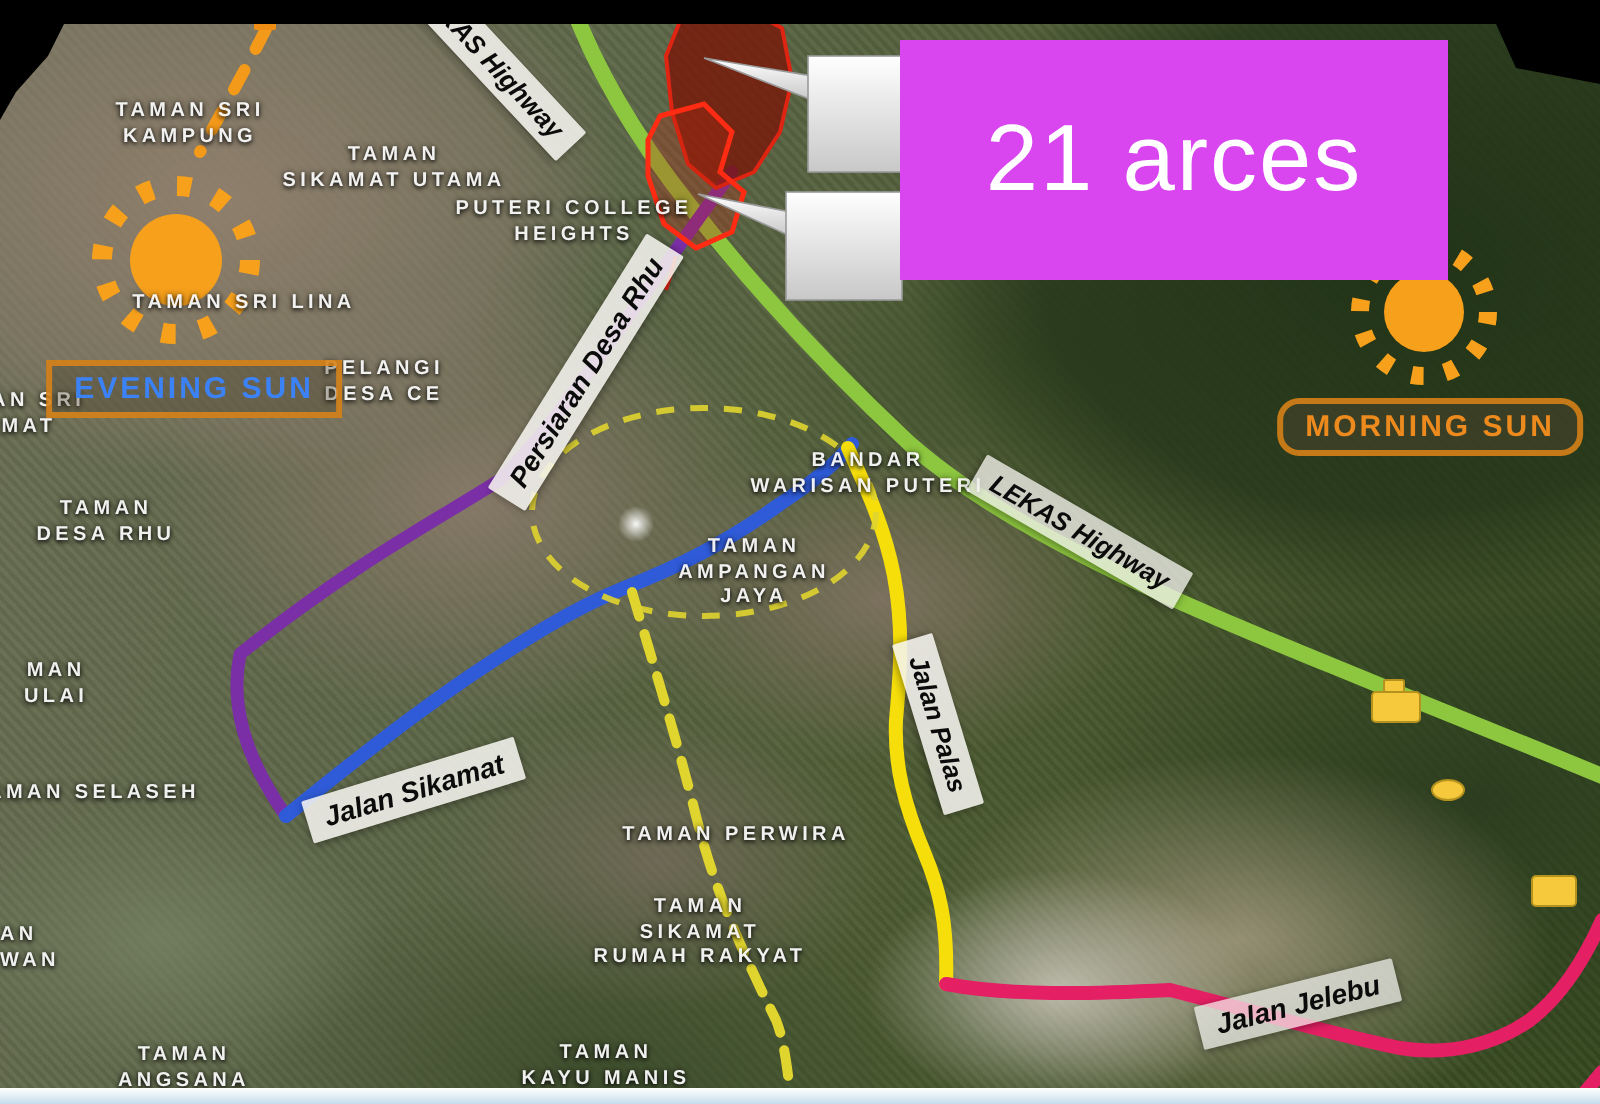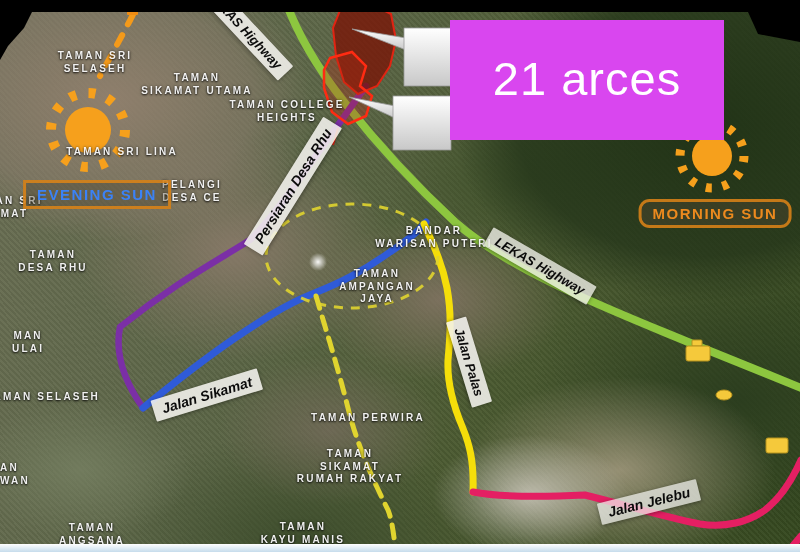--- a/index.html
+++ b/index.html
@@ -117,39 +117,39 @@
       <rect x="404" y="28" width="48" height="58" fill="url(#cg)" stroke="#9a9a9a" stroke-width="0.8"></rect>
     </g>
     <g>
       <polygon points="349,97 395,106 395,118" fill="url(#cg)" stroke="#9a9a9a" stroke-width="0.8"></polygon>
       <rect x="393" y="96" width="58" height="54" fill="url(#cg)" stroke="#9a9a9a" stroke-width="0.8"></rect>
     </g>
   </svg>
 
   <div class="pl c" style="left:95px;top:50px">
       <span>TAMAN SRI</span>
-      <span>SELASEH</span>
+      <span>KAMPUNG</span>
     </div>
   <div class="pl c" style="left:197px;top:72px">
       <span>TAMAN</span>
       <span>SIKAMAT UTAMA</span>
     </div>
   <div class="pl" style="left:-32px;top:195px;text-align:left">
       <span>TAMAN SRI</span>
       <span>SIKAMAT</span>
     </div>
   <div class="pl c" style="left:122px;top:146px">
       <span>TAMAN SRI LINA</span>
     </div>
   <div class="pl c" style="left:192px;top:179px">
       <span>PELANGI</span>
       <span>DESA CE</span>
     </div>
   <div class="pl c" style="left:287px;top:99px">
-      <span>TAMAN COLLEGE</span>
+      <span>PUTERI COLLEGE</span>
       <span>HEIGHTS</span>
     </div>
   <div class="pl c" style="left:53px;top:249px">
       <span>TAMAN</span>
       <span>DESA RHU</span>
     </div>
   <div class="pl c" style="left:434px;top:225px">
       <span>BANDAR</span>
       <span>WARISAN PUTERI</span>
     </div>

